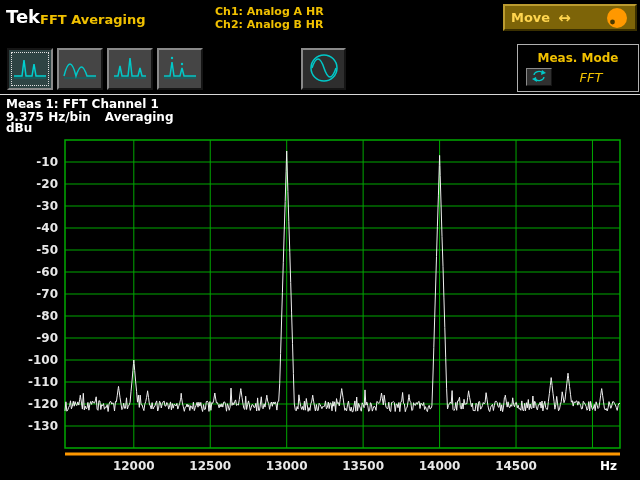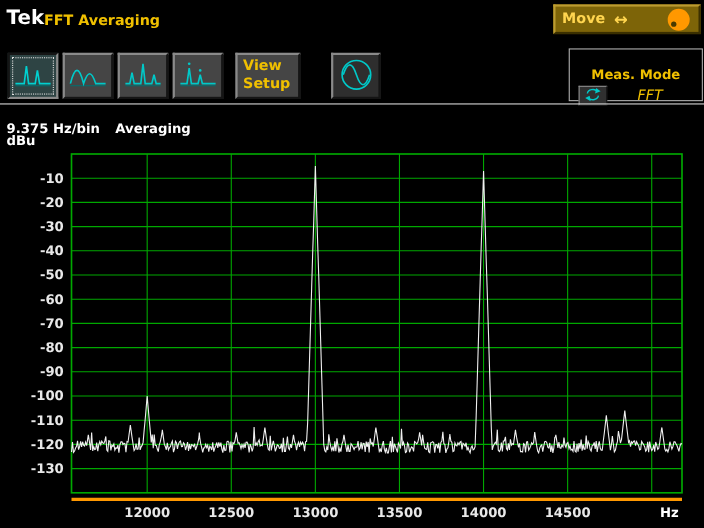--- a/index.html
+++ b/index.html
@@ -26,21 +26,21 @@
   .b1 { left:7px; } .b2 { left:57px; } .b3 { left:107px; } .b4 { left:157px; }
   .view-setup { position:absolute; left:214px; top:48px; width:59px; height:42px; background:#454545;
     border:2px solid; border-color:#8a8a8a #151515 #151515 #8a8a8a; cursor:pointer;
     color:#f0c000; font-size:13px; font-weight:bold; line-height:16px; text-align:left; padding-left:5px;
     font-family:"DejaVu Sans",sans-serif; }
   .sine-btn { position:absolute; left:301px; top:48px; width:45px; height:42px; background:#2e2e2e;
     border:2px solid; border-color:#8a8a8a #151515 #151515 #8a8a8a; cursor:pointer;
     display:flex; align-items:center; justify-content:center; }
   .meas-mode-panel { position:absolute; left:517px; top:44px; width:122px; height:48px;
     border:1px solid #b0b0b0; background:#000; }
-  .mm-label { text-align:center; margin-top:16px; color:#f0c000; font-size:12px; font-weight:bold; }
+  .mm-label { text-align:center; margin-top:6px; color:#f0c000; font-size:12px; font-weight:bold; }
   .mm-row { display:flex; align-items:center; padding:3px 8px 0 8px; }
   .cycle-btn { width:26px; height:18px; background:#303030; border:1px solid; border-color:#8a8a8a #151515 #151515 #8a8a8a;
     display:flex; align-items:center; justify-content:center; cursor:pointer; }
   .mm-value { flex:1; text-align:center; color:#f0c000; font-size:13px; font-weight:normal; font-style:italic; }
 
   .separator { position:absolute; left:0; top:94px; width:640px; height:1px; background:#d8d8d8; }
 
   .meas-title { position:absolute; left:6px; top:97px; color:#ffffff; font-size:12px; font-weight:bold; }
   .meas-sub { position:absolute; left:6px; top:110px; color:#ffffff; font-size:12px; font-weight:bold; display:flex; }
   .meas-sub .avg { margin-left:14px;text-align:right; }
@@ -50,20 +50,22 @@
   .unitlabel { fill:#ffffff; font-size:12px; font-weight:bold; font-family:"DejaVu Sans",sans-serif; }
 </style>
 </head>
 <body>
 
 <div class="screen">
 
   <span class="tek-logo">Tek</span>
   <span class="app-title">FFT Averaging</span>
   <div class="channel-info">
+    <div>Ch1: Analog A HR</div>
+    <div>Ch2: Analog B HR</div>
   </div>
   <div class="move-button">
     <span>Move</span>
     <span class="move-arrow">↔</span>
     <span class="knob">
       <svg width="24" height="24" viewBox="0 0 24 24">
         <circle cx="12" cy="12" r="10" fill="#ff9800"></circle>
         <circle cx="7.5" cy="16" r="2.4" fill="#4a3a00"></circle>
       </svg>
     </span>
@@ -97,24 +99,20 @@
     <span>
       <svg width="36" height="28" viewBox="0 0 36 28">
         <path d="M2,24 H34" stroke="#007070" stroke-width="1" fill="none"></path>
         <path d="M2,22 L8,22 L10,8 L12,22 L18,22 L20,14 L22,22 L34,22" stroke="#00c8c8" stroke-width="1.5" fill="none"></path>
         <circle cx="10" cy="4" r="1.2" fill="#00c8c8"></circle>
         <circle cx="20" cy="10" r="1.2" fill="#00c8c8"></circle>
       </svg>
     </span>
   </button>
 
-  <button class="view-setup">
-    <span>View</span><br>
-    <span>Setup</span>
-  </button>
 
   <button class="sine-btn">
     <span>
       <svg width="32" height="32" viewBox="0 0 32 32">
         <circle cx="16" cy="16" r="13" stroke="#00c8c8" stroke-width="1.5" fill="none"></circle>
         <path d="M4,16 C8,4 12,4 16,16 C20,28 24,28 28,16" stroke="#00c8c8" stroke-width="1.5" fill="none"></path>
       </svg>
     </span>
   </button>
 
@@ -130,20 +128,21 @@
             <path d="M6,8 L2,10 L7,13 Z" fill="#00c8c8"></path>
           </svg>
         </span>
       </span>
       <span class="mm-value">FFT</span>
     </div>
   </div>
 
   <div class="separator"></div>
 
+  <div class="meas-title">Meas 1: FFT Channel 1</div>
   <div class="meas-sub">
     <span>9.375 Hz/bin</span>
     <span class="avg">Averaging</span>
   </div>
 
   <svg id="spectrum-chart" width="640" height="360" viewBox="0 0 640 360">
       <line x1="133.801652892562" y1="20" x2="133.801652892562" y2="328" stroke="#00a800" stroke-width="1"></line>
       <line x1="210.2479338842975" y1="20" x2="210.2479338842975" y2="328" stroke="#00a800" stroke-width="1"></line>
       <line x1="286.694214876033" y1="20" x2="286.694214876033" y2="328" stroke="#00a800" stroke-width="1"></line>
       <line x1="363.1404958677686" y1="20" x2="363.1404958677686" y2="328" stroke="#00a800" stroke-width="1"></line>

